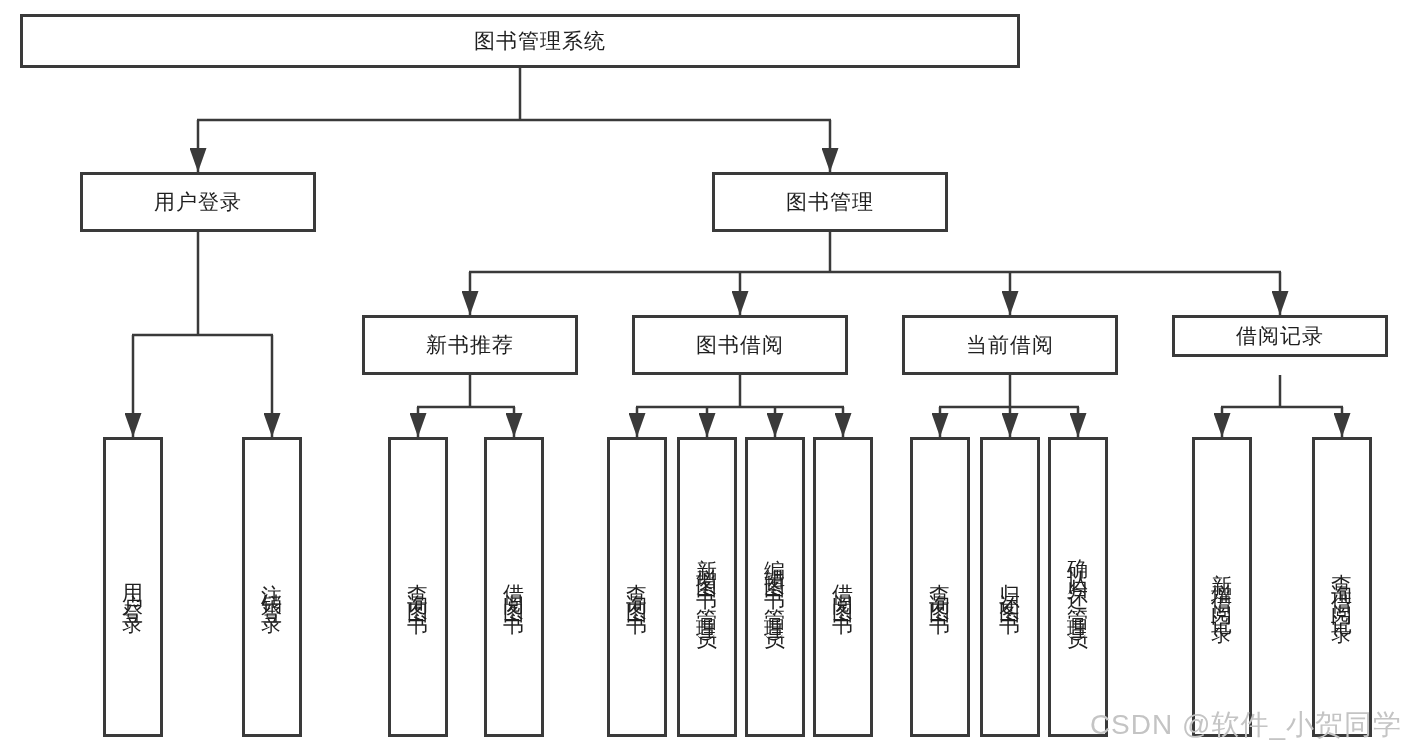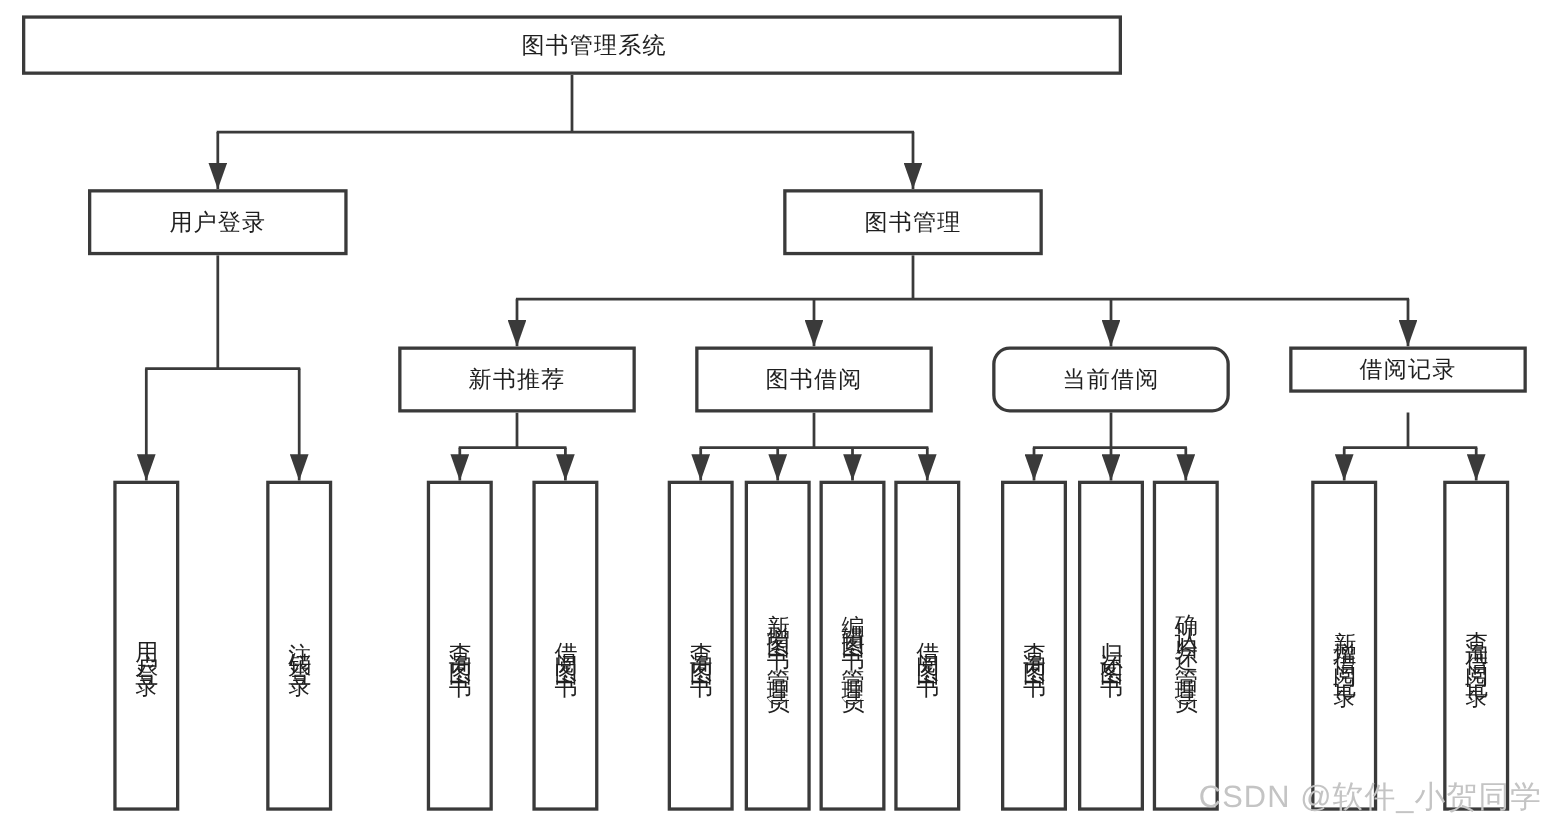--- a/index.html
+++ b/index.html
@@ -46,21 +46,21 @@
     line-height: 1;
   }
   
   .n-root  { left: 20px;  top: 14px;  width: 1000px; height: 54px; padding-left: 40px; }
   
   .n-l2a   { left: 80px;  top: 172px; width: 236px; height: 60px; }
   .n-l2b   { left: 712px; top: 172px; width: 236px; height: 60px; }
   
   .n-l3a   { left: 362px;  top: 315px; width: 216px; height: 60px; }
   .n-l3b   { left: 632px;  top: 315px; width: 216px; height: 60px; }
-  .n-l3c   { left: 902px;  top: 315px; width: 216px; height: 60px; border-radius: 16px; }
+  .n-l3c   { left: 902px;  top: 315px; width: 216px; height: 60px; }
   .n-l3d   { left: 1172px; top: 315px; width: 216px; height: 42px; }
   
   .leaf { top: 437px; width: 60px; height: 300px; }
   .lf1  { left: 103px; }
   .lf2  { left: 242px; }
   .lf3  { left: 388px; }
   .lf4  { left: 484px; }
   .lf5  { left: 607px; }
   .lf6  { left: 677px; }
   .lf7  { left: 745px; }

